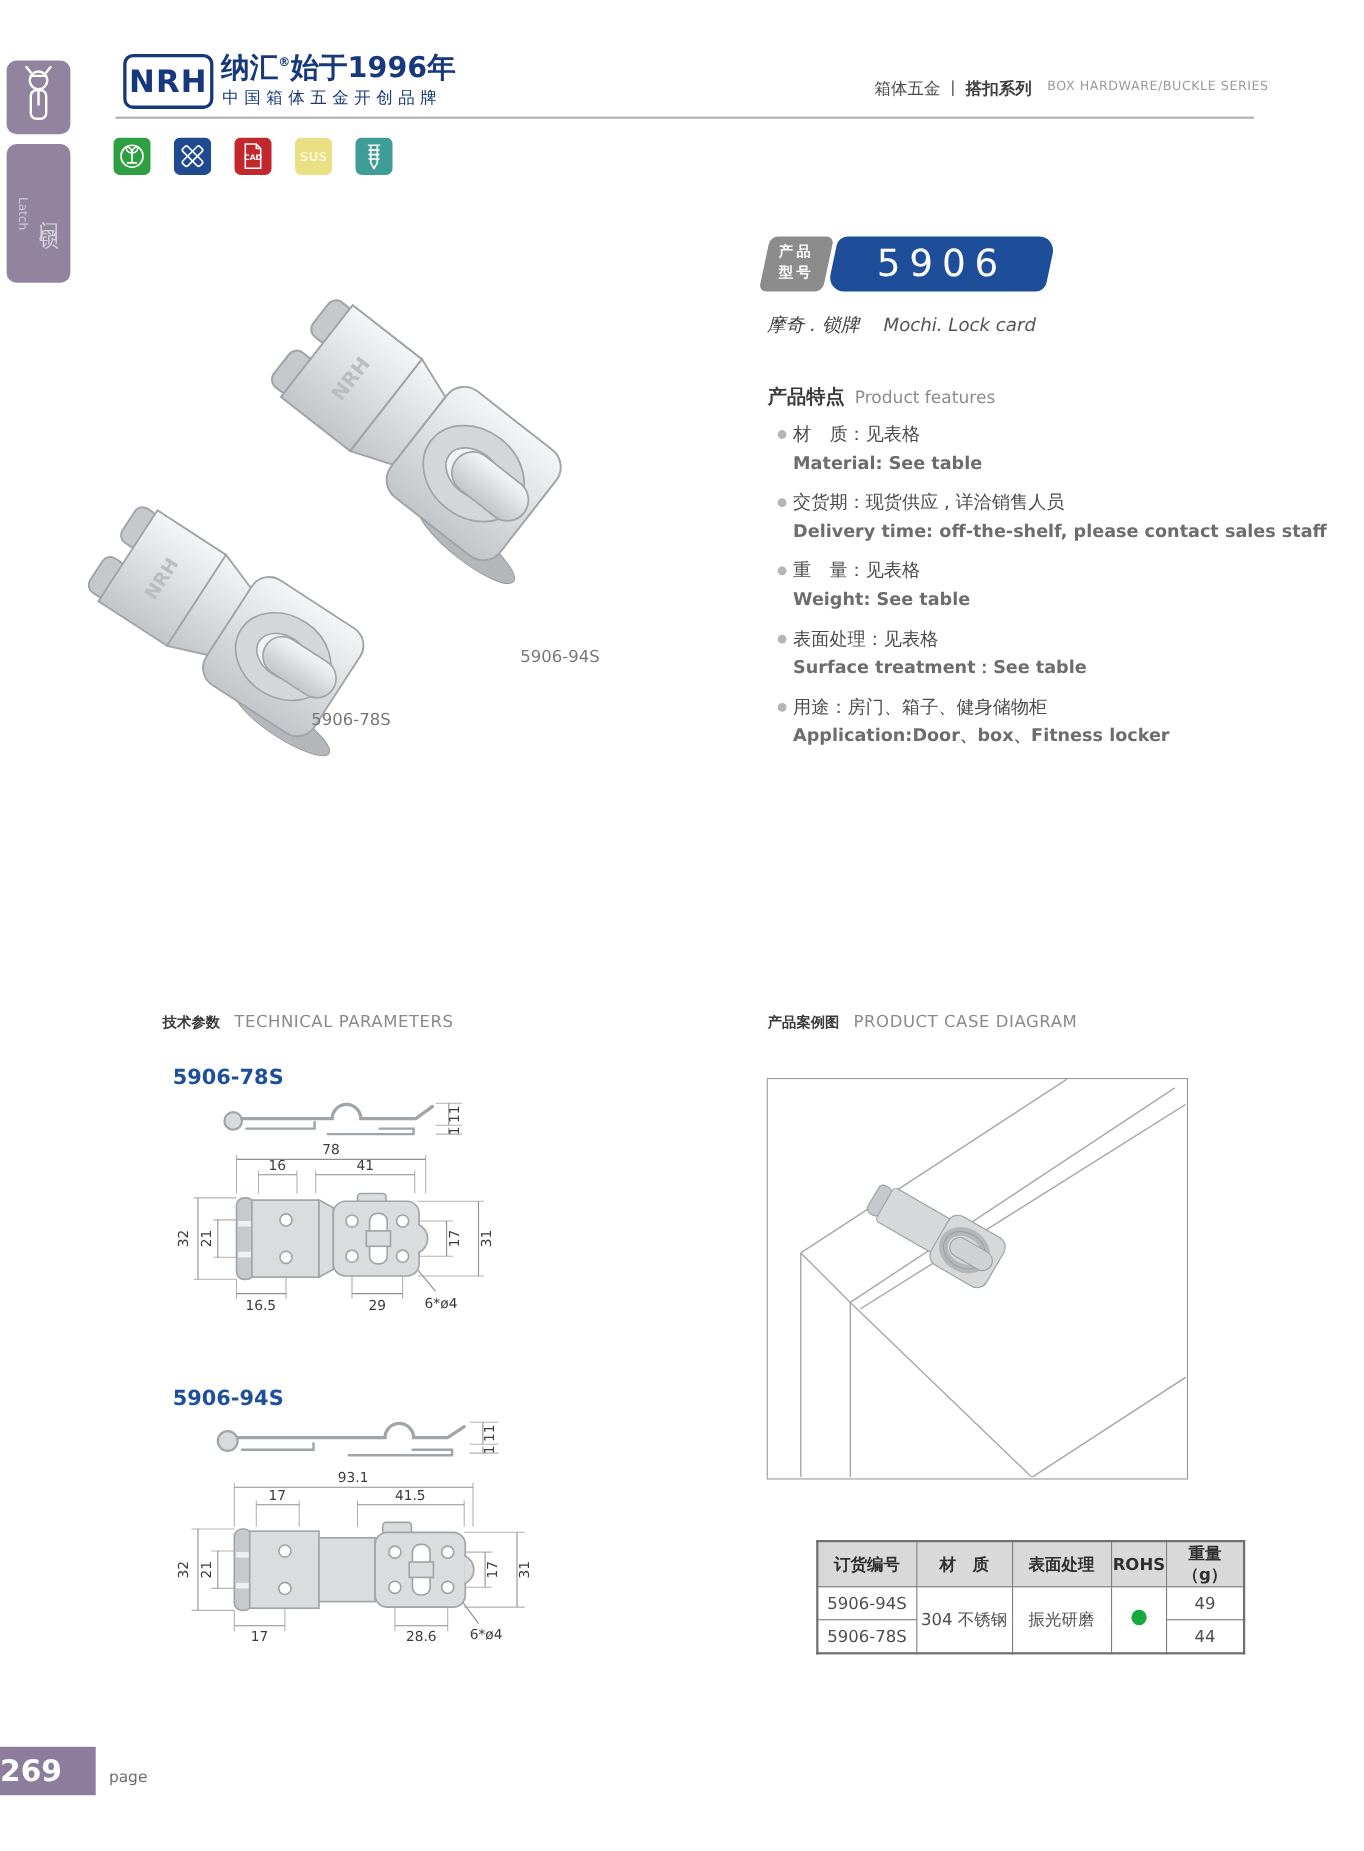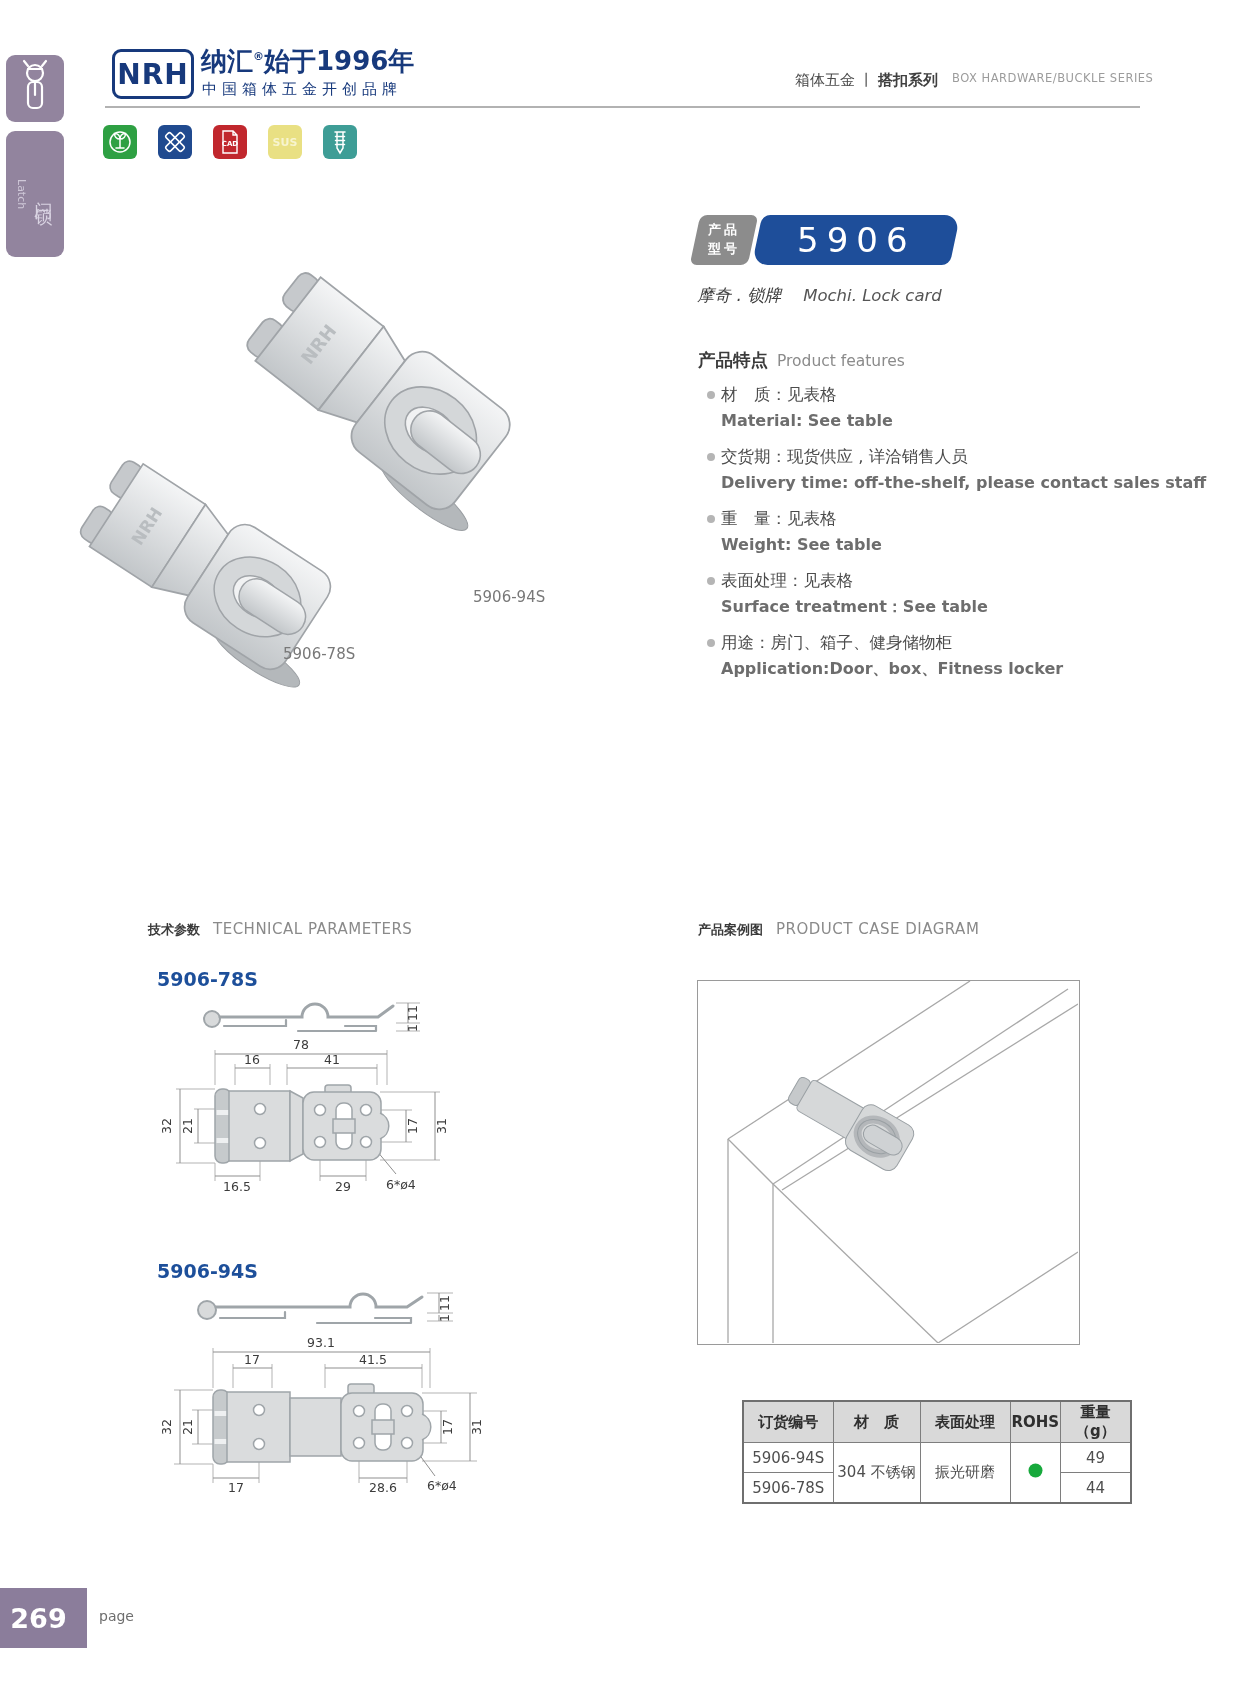--- a/index.html
+++ b/index.html
@@ -53,22 +53,22 @@
   
   .dim{font-size:12.5px;fill:#3c3c3c;text-anchor:middle;font-family:"DejaVu Sans",sans-serif;}
   .dim-s{font-size:12.5px;fill:#3c3c3c;text-anchor:start;font-family:"DejaVu Sans",sans-serif;}
   
   .casebox{position:absolute;left:697px;top:980px;width:383px;height:365px;border:1.5px solid #9a9a9a;box-sizing:border-box;}
   
   .spec{position:absolute;left:695px;top:1400px;border-collapse:collapse;border:2px solid #6f6f6f;margin-left:47px;}
   .spec th{background:#d9d9d9;font-weight:bold;color:#2f2f2f;font-size:15px;height:28px;border:1px solid #7e7e7e;text-align:center;}
   .spec td{font-size:15px;color:#4f4f4f;height:27px;border:1px solid #7e7e7e;text-align:center;}
   
-  .pagebox{position:absolute;left:0;top:1588px;width:87px;height:60px;background:#8b7d9b;
-           display:flex;align-items:center;justify-content:center;padding-right:10px;box-sizing:border-box;
+  .pagebox{position:absolute;left:0;top:1588px;width:87px;height:44px;background:#8b7d9b;
+           display:flex;align-items:center;justify-content:flex-start;padding-right:10px;box-sizing:border-box;
            color:#fff;font-size:27px;font-weight:bold;}
   .pagelabel{position:absolute;left:99px;top:1608px;font-size:14px;color:#6e6e6e;text-align:center;}
 </style>
 </head>
 <body>
 
 <div class="page">
 
   <div class="side-box" style="top:55px;height:67px;">
     <svg width="58" height="67" viewBox="0 0 58 67">

